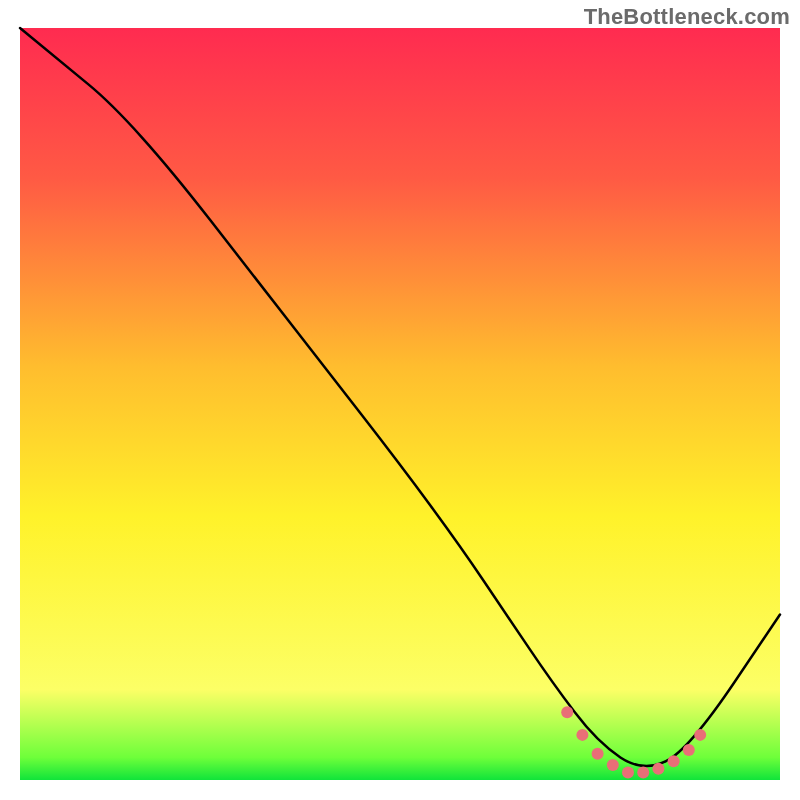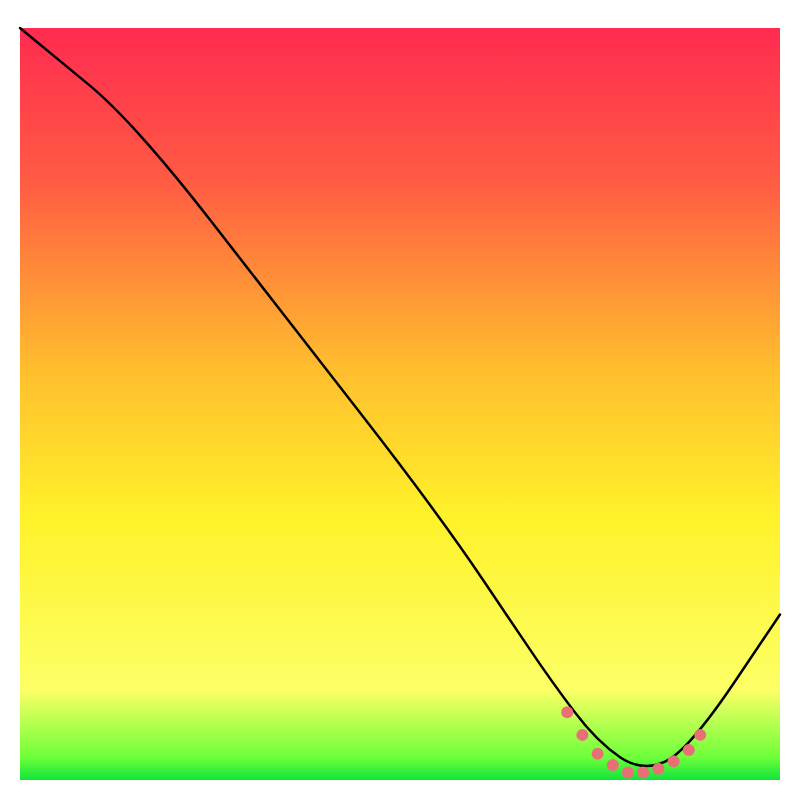--- a/index.html
+++ b/index.html
@@ -32,20 +32,21 @@
     inset: 0;
     width: 800px;
     height: 800px;
     display: block;
   }
 </style>
 </head>
 <body>
 
 <div class="chart-wrap">
+  <div class="watermark">TheBottleneck.com</div>
   <svg id="chart-svg" viewBox="0 0 800 800" preserveAspectRatio="none">
     <defs>
       <linearGradient id="bg-grad" x1="0" y1="0" x2="0" y2="1">
           <stop offset="0%" stop-color="#ff2b50"></stop>
           <stop offset="20%" stop-color="#ff5a44"></stop>
           <stop offset="45%" stop-color="#ffbd2e"></stop>
           <stop offset="65%" stop-color="#fff22a"></stop>
           <stop offset="88%" stop-color="#fcff66"></stop>
           <stop offset="97%" stop-color="#6eff3a"></stop>
           <stop offset="100%" stop-color="#10e43a"></stop>

